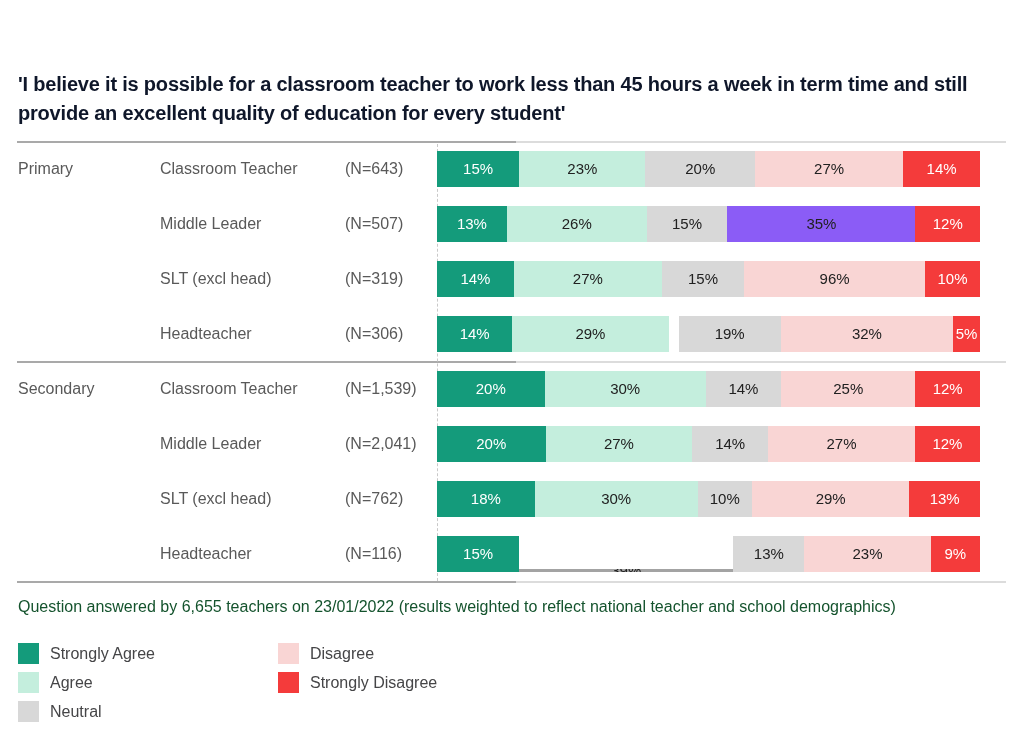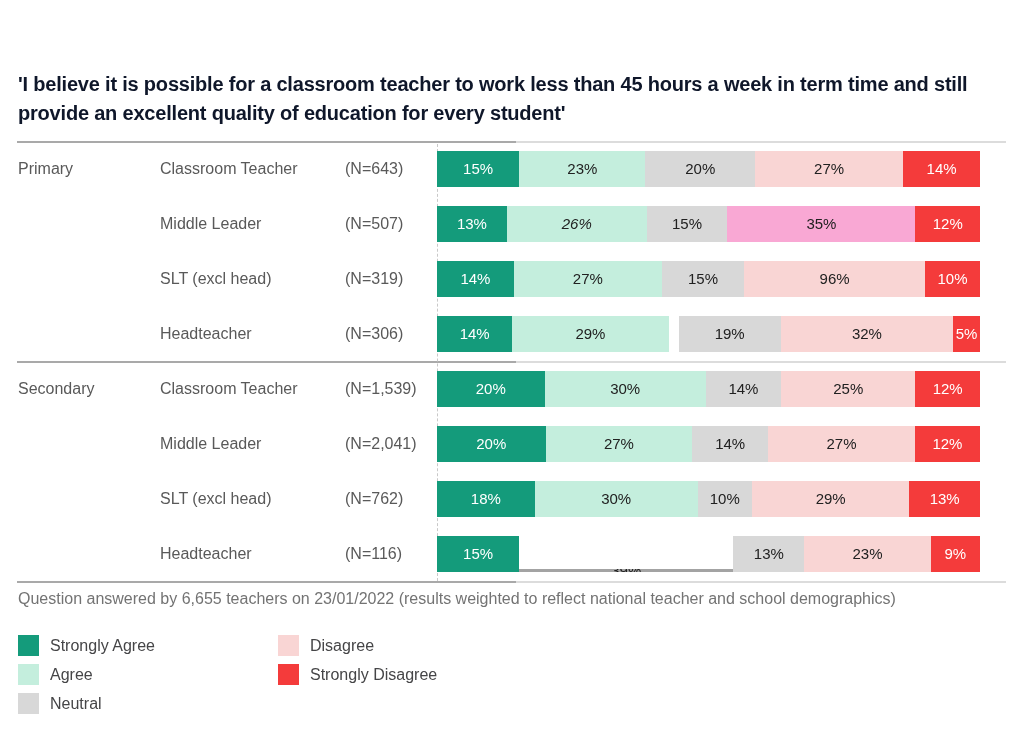--- a/index.html
+++ b/index.html
@@ -31,22 +31,22 @@
   .col-group{width:142px;box-sizing:border-box;padding-left:18px;
     font-size:16px;color:#595959;flex:none;}
   .col-role{width:203px;box-sizing:border-box;padding-left:18px;
     font-size:16px;color:#595959;flex:none;}
   .col-n{width:92px;box-sizing:border-box;
     font-size:16px;color:#595959;flex:none;}
   .bars{width:543px;height:36px;display:flex;flex:none;overflow:hidden;position:relative;z-index:1;}
   .seg{display:flex;align-items:center;justify-content:center;
     font-size:15px;font-weight:500;white-space:nowrap;overflow:hidden;}
   .footnote{
-    margin:4px 20px 0 18px;max-width:900px;
-    font-size:16px;line-height:24px;color:#737373;
+    margin:12px 20px 0 18px;max-width:900px;
+    font-size:16px;line-height:24px;color:#14532d;
   }
   .legend{margin:20px 0 0 18px;display:flex;}
   .legend-col{display:flex;flex-direction:column;}
   .legend-col.first{width:260px;}
   .legend-item{display:flex;align-items:center;height:29px;}
   .swatch{width:21px;height:21px;margin-right:11px;flex:none;}
   .legend-label{font-size:16px;color:#454547;}
 </style>
 </head>
 <body>
@@ -70,23 +70,23 @@
           <div class="seg" style="width: 27.2727%; background: rgb(249, 213, 212); color: rgb(33, 33, 33);">27%</div>
           <div class="seg" style="width: 14.1414%; background: rgb(244, 59, 59); color: rgb(255, 255, 255);">14%</div>
         </div>
       </div>
       <div class="chart-row">
         <div class="col-group"></div>
         <div class="col-role">Middle Leader</div>
         <div class="col-n">(N=507)</div>
         <div class="bars">
           <div class="seg" style="width: 12.8713%; background: rgb(20, 155, 123); color: rgb(255, 255, 255);">13%</div>
-          <div class="seg" style="width: 25.7426%; background: rgb(196, 238, 221); color: rgb(33, 33, 33); font-style: italic;">26%</div>
+          <div class="seg" style="width: 25.7426%; background: rgb(196, 238, 221); color: rgb(33, 33, 33);">26%</div>
           <div class="seg" style="width: 14.8515%; background: rgb(216, 216, 216); color: rgb(33, 33, 33);">15%</div>
-          <div class="seg" style="width: 34.6535%; background: #f9a8d4; color: rgb(33, 33, 33);">35%</div>
+          <div class="seg" style="width: 34.6535%; background: #8b5cf6; color: rgb(33, 33, 33);">35%</div>
           <div class="seg" style="width: 11.8812%; background: rgb(244, 59, 59); color: rgb(255, 255, 255);">12%</div>
         </div>
       </div>
       <div class="chart-row">
         <div class="col-group"></div>
         <div class="col-role">SLT (excl head)</div>
         <div class="col-n">(N=319)</div>
         <div class="bars">
           <div class="seg" style="width: 14.1414%; background: rgb(20, 155, 123); color: rgb(255, 255, 255);">14%</div>
           <div class="seg" style="width: 27.2727%; background: rgb(196, 238, 221); color: rgb(33, 33, 33);">27%</div>

